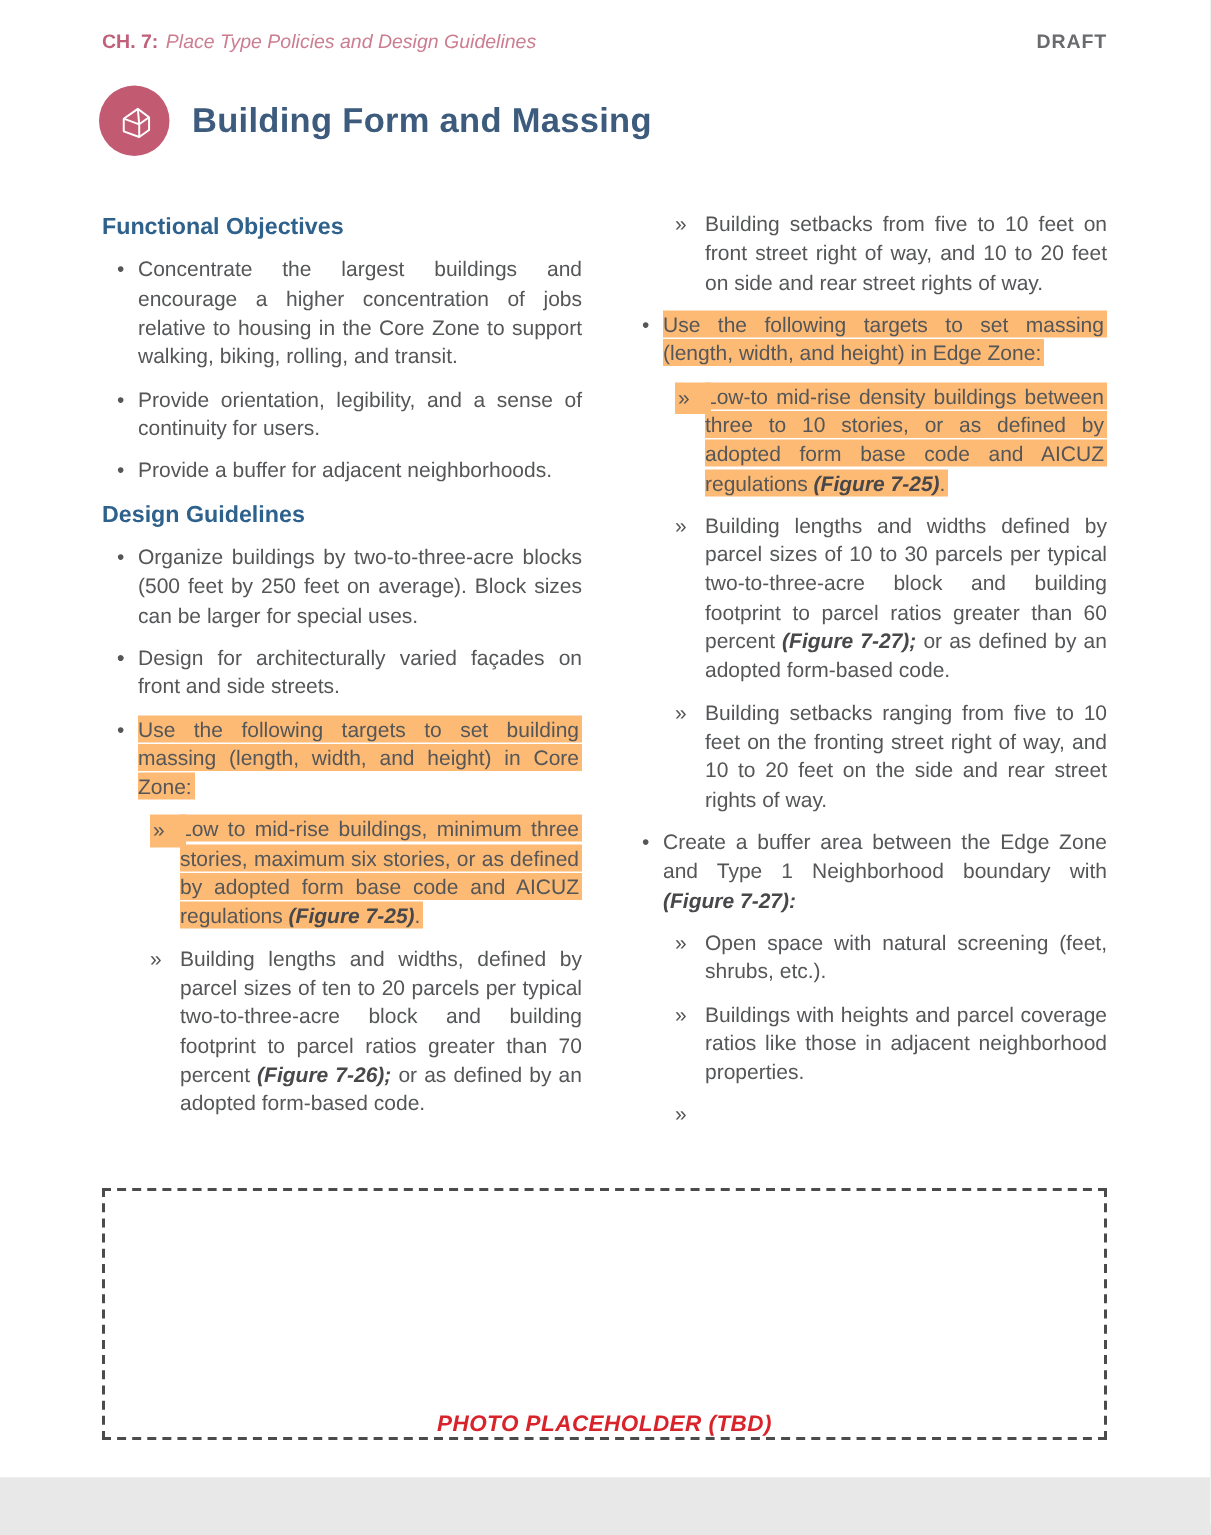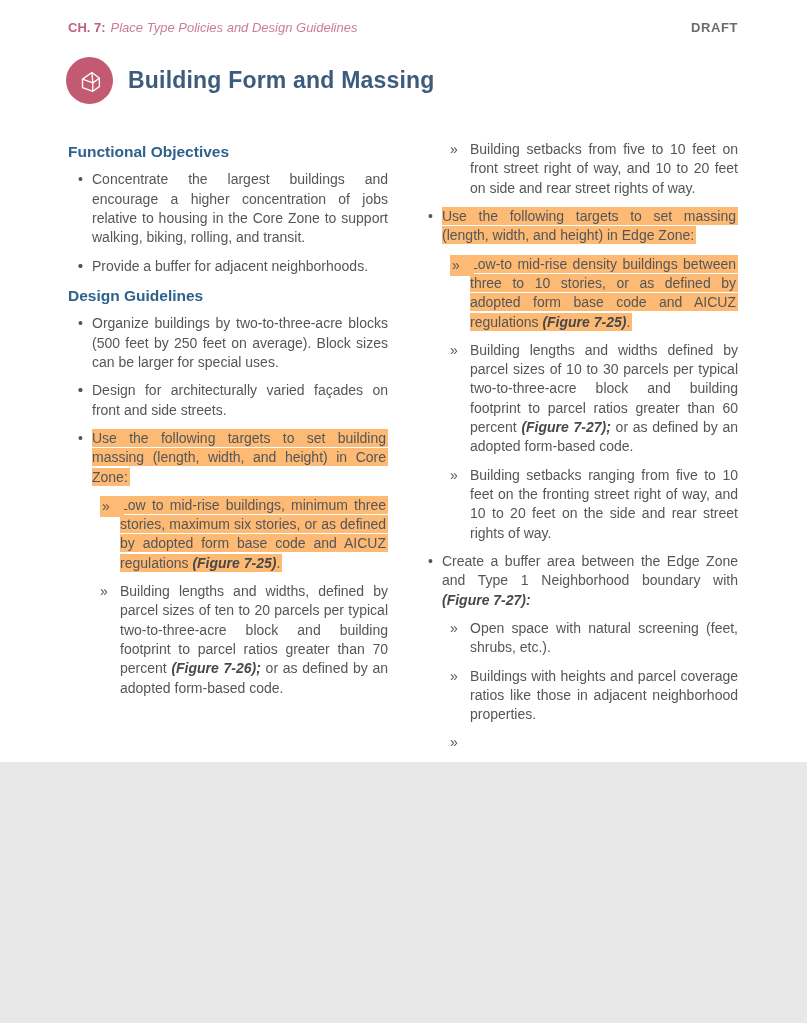--- a/index.html
+++ b/index.html
@@ -1,17 +1,17 @@
 <!DOCTYPE html>
 <html><head>
 <meta charset="utf-8">
 <style>
   html,body{margin:0;padding:0;background:#e8e8e8;}
   .page{
-    position:relative;width:807px;height:762px;background:#ffffff;
+    position:relative;width:807px;height:985px;background:#ffffff;
     font-family:"Liberation Sans",sans-serif;color:#555658;overflow:hidden;
     margin:0 auto;
   }
   
   .header-row{
     position:absolute;top:20px;left:68px;width:670px;
     display:flex;justify-content:space-between;align-items:baseline;
     font-size:13px;
   }
   .chapter-label{color:#C0607A;font-weight:bold;}
@@ -90,21 +90,21 @@
         </g>
       </svg>
     </div>
     <div class="page-title">Building Form and Massing</div>
   </div>
 
   <div class="columns">
     <div class="column">
         <div class="col-heading">Functional Objectives</div>
         <div class="li l1"><span class="marker">•</span><span class="txt"><span>Concentrate the largest buildings and encourage a higher concentration of jobs relative to housing in the Core Zone to support walking, biking, rolling, and transit.</span></span></div>
-        <div class="li l1"><span class="marker">•</span></div>
+        <div class="li l1"><span class="marker">•</span><span class="txt"><span>Provide orientation, legibility, and a sense of continuity for users.</span></span></div>
         <div class="li l1"><span class="marker">•</span><span class="txt"><span>Provide a buffer for adjacent neighborhoods.</span></span></div>
         <div class="col-heading">Design Guidelines</div>
         <div class="li l1"><span class="marker">•</span><span class="txt"><span>Organize buildings by two-to-three-acre blocks (500 feet by 250 feet on average). Block sizes can be larger for special uses.</span></span></div>
         <div class="li l1"><span class="marker">•</span></div>
         <div class="li l1"><span class="marker">•</span><span class="txt"><span>Design for architecturally varied façades on front and side streets.</span></span></div>
         <div class="li l1"><span class="marker">•</span><span class="txt hl"><span>Use the following targets to set building massing (length, width, and height) in Core Zone:</span></span></div>
         <div class="li l2"><span class="marker hl">»</span><span class="txt hl"><span>Low to mid-rise buildings, minimum three stories, maximum six stories, or as defined by adopted form base code and AICUZ regulations </span><span class="fig">(Figure 7-25)</span><span>.</span></span></div>
         <div class="li l2"><span class="marker">»</span><span class="txt"><span>Building lengths and widths, defined by parcel sizes of ten to 20 parcels per typical two-to-three-acre block and building footprint to parcel ratios greater than 70 percent </span><span class="fig">(Figure 7-26);</span><span> or as defined by an adopted form-based code.</span></span></div>
       </div>
     <div class="column">

